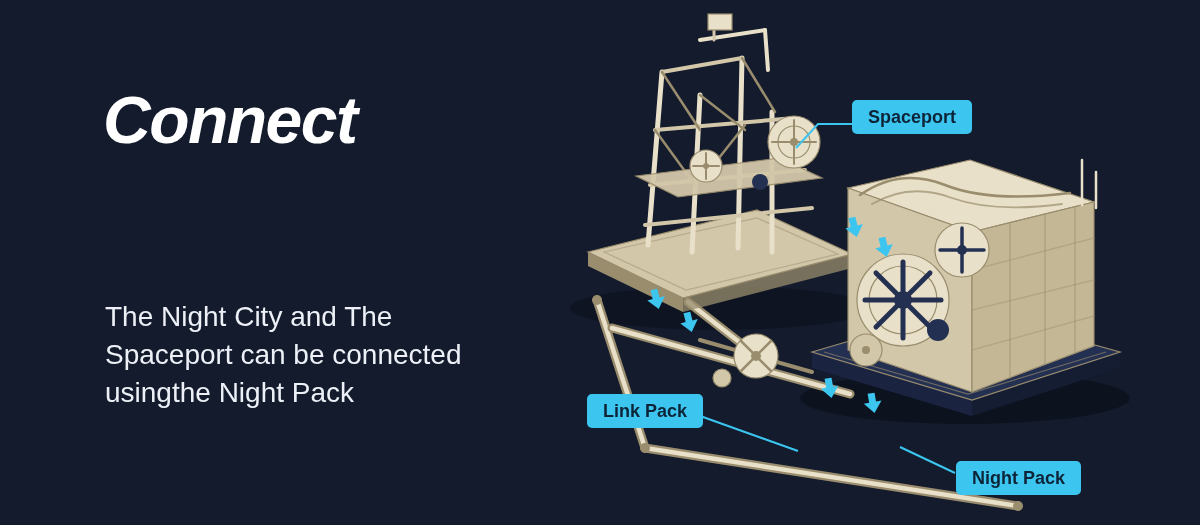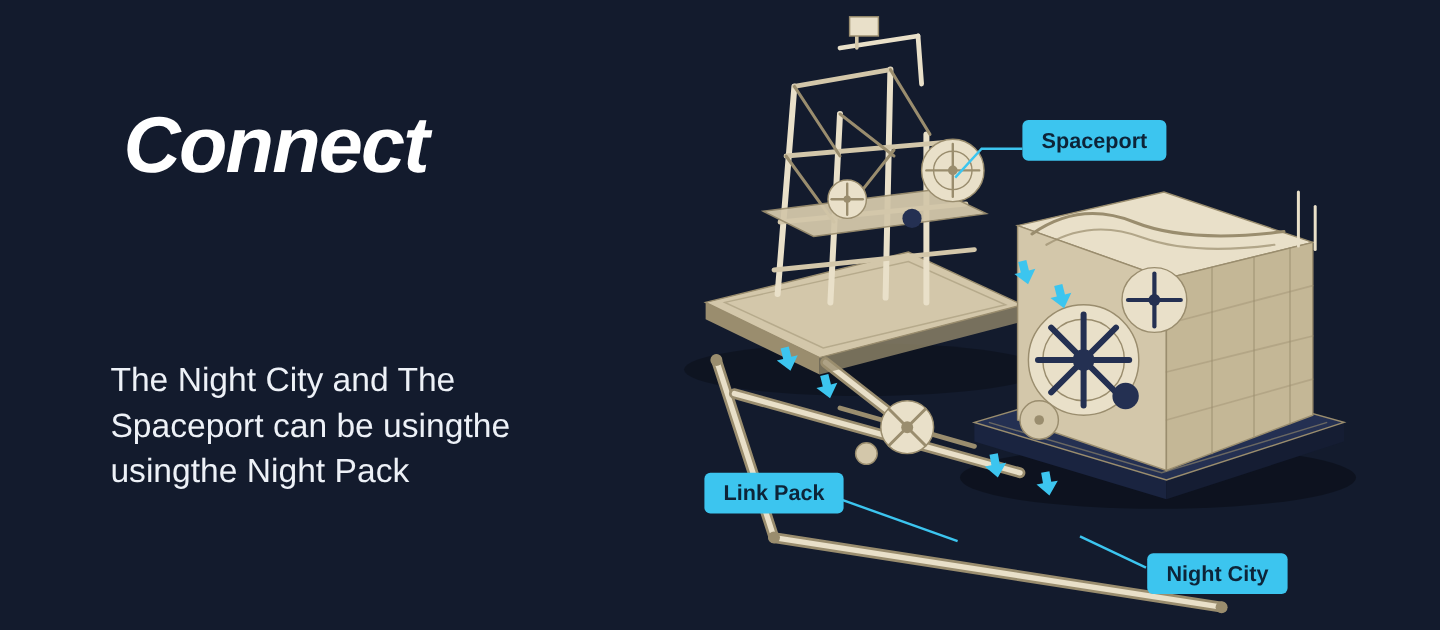--- a/index.html
+++ b/index.html
@@ -9,21 +9,21 @@
     --navy-part:#243052; --navy-part-dark:#1a2440;
   }
   *{box-sizing:border-box;margin:0;padding:0}
   body{background:#000;font-family:"Liberation Sans",sans-serif}
   .banner{position:relative;width:1200px;height:525px;background:var(--bg);overflow:hidden}
   .scene{position:absolute;inset:0;width:1200px;height:525px;pointer-events:none}
   .heading{position:absolute;left:103px;top:72px;font-family:"Liberation Sans",sans-serif;
     font-style:italic;font-weight:bold;font-size:66px;line-height:96px;letter-spacing:-1.5px;
     color:var(--heading-color)}
   .heading span{display:block}
-  .body-text{position:absolute;left:92px;top:298px;font-size:28px;line-height:38px;
+  .body-text{position:absolute;left:105px;top:298px;font-size:28px;line-height:38px;
     color:var(--body-color);font-weight:400}
   .body-text span{display:block}
   .callout{position:absolute;background:var(--accent);color:var(--callout-text);
     font-size:18px;font-weight:bold;line-height:1;padding:8px 16px;border-radius:5px;
     white-space:nowrap}
   #c-spaceport{left:852px;top:100px}
   #c-linkpack{left:587px;top:394px}
   #c-nightcity{left:956px;top:461px}
   
   .cl-line{stroke:var(--accent);stroke-width:2;fill:none}
@@ -42,21 +42,21 @@
 <body>
 
 <div class="banner">
 
   <h1 class="heading">
     <span>Connect</span>
   </h1>
 
   <p class="body-text">
     <span>The Night City and The</span>
-    <span>Spaceport can be usingthe</span>
+    <span>Spaceport can be connected</span>
     <span>usingthe Night Pack</span>
   </p>
 
   <svg class="scene" viewBox="0 0 1200 525" xmlns="http://www.w3.org/2000/svg" xmlns:xlink="http://www.w3.org/1999/xlink">
     <defs>
       <path id="arrow-down" d="M -3.5,-17 L 3.5,-17 L 3.5,-8 L 9,-8 L 0,3 L -9,-8 L -3.5,-8 Z"></path>
     </defs>
 
     <g>
       <ellipse cx="720" cy="308" rx="150" ry="22" fill="#000" opacity="0.25"></ellipse>
@@ -188,15 +188,15 @@
 
     <g>
       <polyline class="cl-line" points="852,124 818,124 796,148"></polyline>
       <polyline class="cl-line" points="689,412 798,451"></polyline>
       <polyline class="cl-line" points="955,473 900,447"></polyline>
     </g>
   </svg>
 
   <div class="callout" id="c-linkpack">Link Pack</div>
   <div class="callout" id="c-spaceport">Spaceport</div>
-  <div class="callout" id="c-nightcity">Night City</div>
+  <div class="callout" id="c-nightcity">Night Pack</div>
 
 </div>
 
 </body></html>

